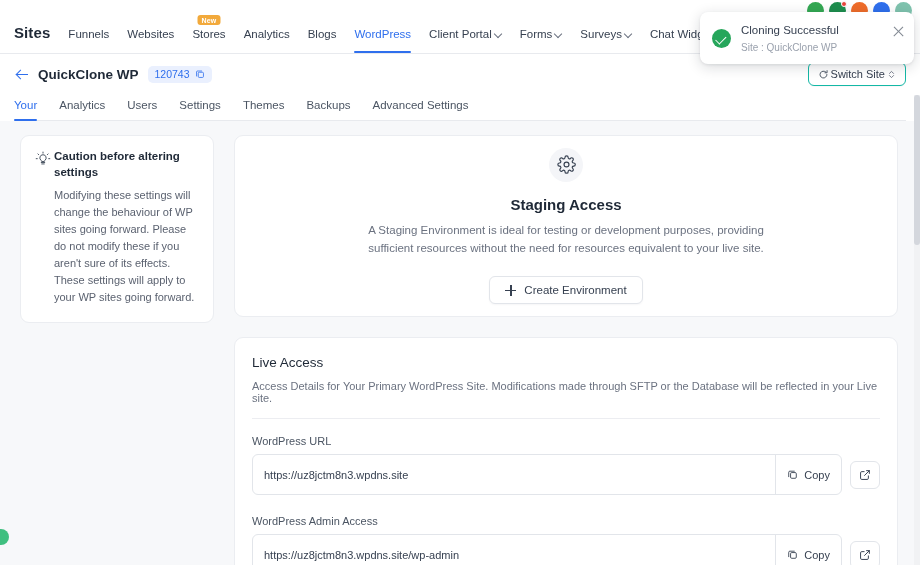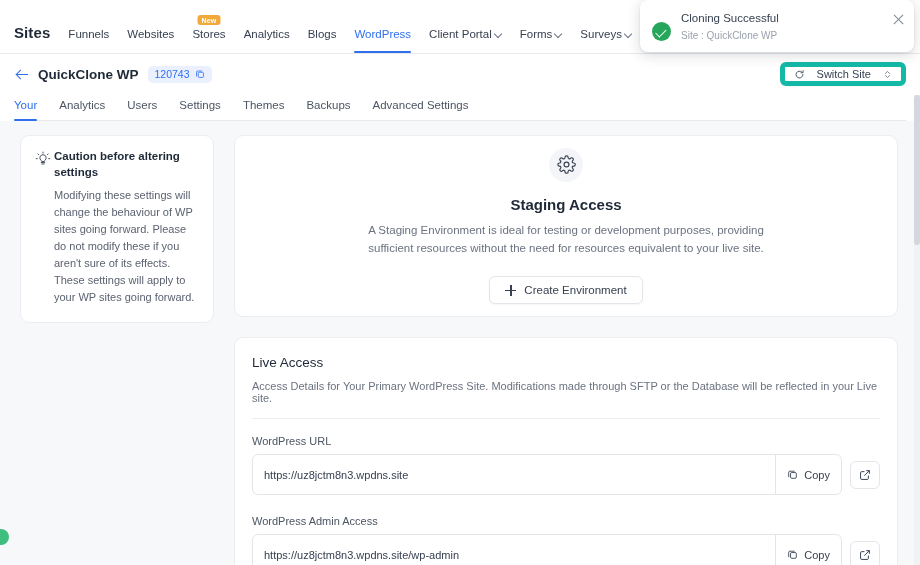--- a/index.html
+++ b/index.html
@@ -48,24 +48,24 @@
   
   .avatars { position: absolute; right: 8px; top: 2px; display: flex; gap: 5px; }
   .avatar { width: 17px; height: 17px; border-radius: 50%; position: relative; }
   .avatar .dot {
     position: absolute; right: -1px; top: -1px; width: 6px; height: 6px;
     border-radius: 50%; background: #e8453c; border: 1px solid #fff;
   }
 
   
   .toast {
-    position: absolute; top: 0; right: 6px; width: 274px; height: 52px;
+    position: absolute; top: 12px; right: 6px; width: 214px; height: 52px;
     background: #fff; border-radius: 8px;
     box-shadow: 0 3px 14px rgba(16,24,40,.16), 0 1px 3px rgba(16,24,40,.08);
-    display: flex; align-items: flex-end; padding: 11px 12px; z-index: 40;
+    display: flex; align-items: center; padding: 11px 12px; z-index: 40;
   }
   .toast-check {
     width: 19px; height: 19px; border-radius: 50%; background: #26a65b;
     flex: none; margin-right: 10px; margin-top: 1px; position: relative;
   }
   .toast-check:after {
     content: ""; position: absolute; left: 5.5px; top: 4.5px;
     width: 5px; height: 8.5px; border: solid #fff;
     border-width: 0 1.8px 1.8px 0; transform: rotate(45deg);
   }
@@ -98,22 +98,22 @@
     background: #2f6fed;
   }
   .pagetitle { font-size: 13.5px; font-weight: bold; color: #1f2937; }
   .idbadge {
     margin-left: 9px; background: #eaf0fe; color: #2f6fed; font-size: 10.5px;
     padding: 2.5px 7px; border-radius: 5px; display: flex; align-items: center; gap: 5px;
     cursor: pointer;
   }
   .switchsite {
     position: absolute; right: 14px; top: 8px;
-    background: #fff; border: 5px solid #14b8a6; border-radius: 6px;
-    height: 24px; display: flex; align-items: center; gap: 12px;
+    background: #fff; border: 1px solid #14b8a6; border-radius: 6px;
+    height: 24px; display: flex; align-items: center; gap: 2px;
     padding: 0 9px; font-size: 11px; color: #374151; cursor: pointer;
     box-shadow: 0 1px 1px rgba(16,24,40,.03);
   }
 
   .tabsrow {
     display: flex; gap: 22px; padding-top: 2px;
     border-bottom: 1px solid #e8eaee;
   }
   .tab {
     font-size: 11.5px; color: #4b5563; padding: 3px 0 9px;

